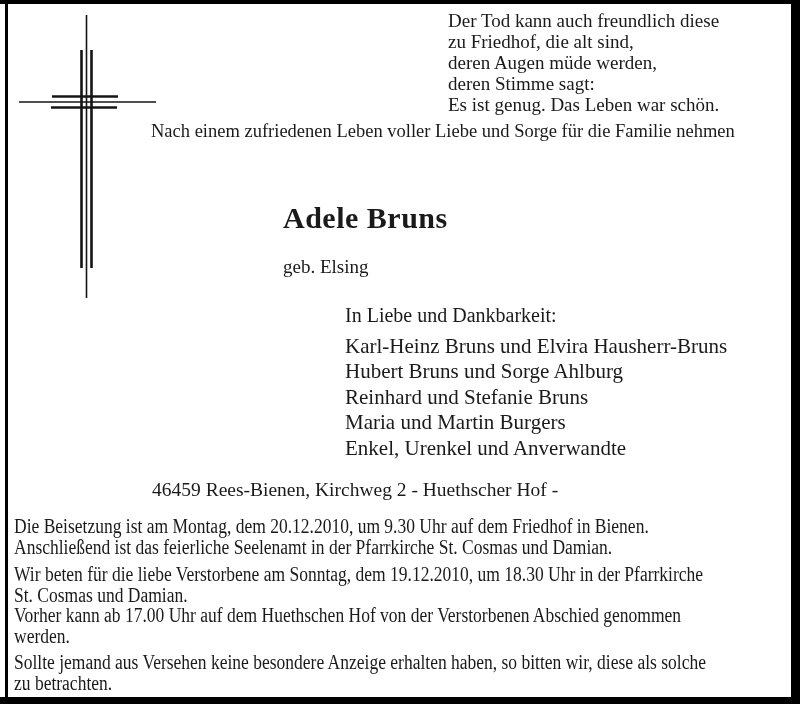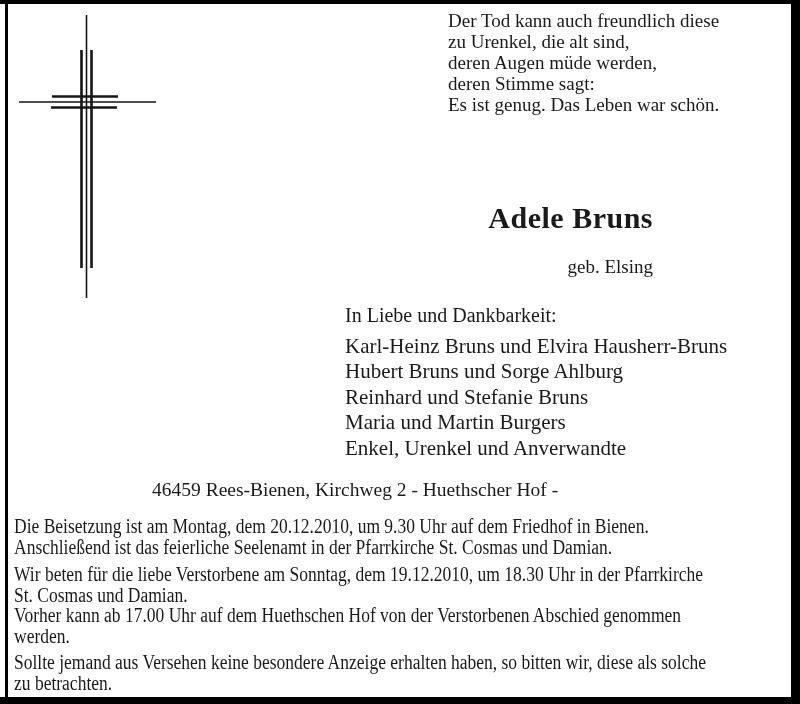--- a/index.html
+++ b/index.html
@@ -15,21 +15,21 @@
   #frame-right{left:791px;top:4px;width:9px;height:693px}
 
   #cross{position:absolute;left:0;top:0}
 
   .line{white-space:nowrap}
 
   #poem{position:absolute;left:448px;top:10px;font-size:19px;line-height:21px}
 
   #intro{position:absolute;left:151px;top:121px;font-size:18.5px;line-height:21.5px}
 
-  #name-block{position:absolute;left:283px;top:201px;width:370px;text-align:right}
+  #name-block{position:absolute;left:283px;top:201px;width:370px;text-align:left}
   #deceased-name{font-size:30px;font-weight:bold;letter-spacing:.5px;line-height:34px}
   #maiden-name{font-size:19px;line-height:21px;margin-top:21px}
   #dates{font-size:20px;line-height:22px;margin-top:2px}
   #dates .gap{display:inline-block;width:26px}
 
   #tribute{position:absolute;left:345px;top:304px;font-size:20px}
 
   #mourners{position:absolute;left:345px;top:334px;font-size:21px;line-height:25.4px}
 
   #address{position:absolute;left:152px;top:479px;font-size:19.5px}
@@ -55,27 +55,28 @@
   <line x1="86.5" y1="15" x2="86.5" y2="298" stroke="#151515" stroke-width="1.6"></line>
   <line x1="81.5" y1="50" x2="81.5" y2="268" stroke="#151515" stroke-width="2.6"></line>
   <line x1="91.5" y1="50" x2="91.5" y2="268" stroke="#151515" stroke-width="2.6"></line>
   <line x1="19" y1="102" x2="156" y2="102" stroke="#151515" stroke-width="1.6"></line>
   <line x1="52" y1="96.5" x2="118" y2="96.5" stroke="#151515" stroke-width="2.6"></line>
   <line x1="51" y1="107.5" x2="117" y2="107.5" stroke="#151515" stroke-width="2.6"></line>
 </svg>
 
 <div id="poem">
   <div class="line">Der Tod kann auch freundlich diese</div>
-  <div class="line">zu Urenkel, die alt sind,</div>
+  <div class="line">zu Friedhof, die alt sind,</div>
   <div class="line">deren Augen müde werden,</div>
   <div class="line">deren Stimme sagt:</div>
   <div class="line">Es ist genug. Das Leben war schön.</div>
 </div>
 
 <div id="intro">
+  <div class="line">Nach einem zufriedenen Leben voller Liebe und Sorge für die Familie nehmen</div>
 </div>
 
 <div id="name-block">
   <div id="deceased-name">Adele Bruns</div>
   <div id="maiden-name">geb. Elsing</div>
 </div>
 
 <div id="tribute">In Liebe und Dankbarkeit:</div>
 
 <div id="mourners">

